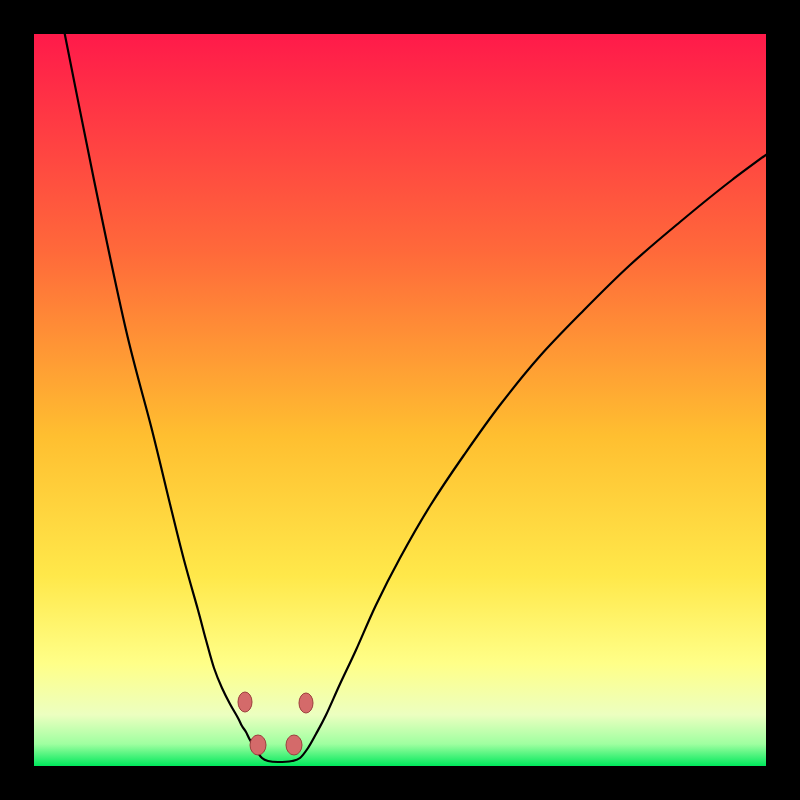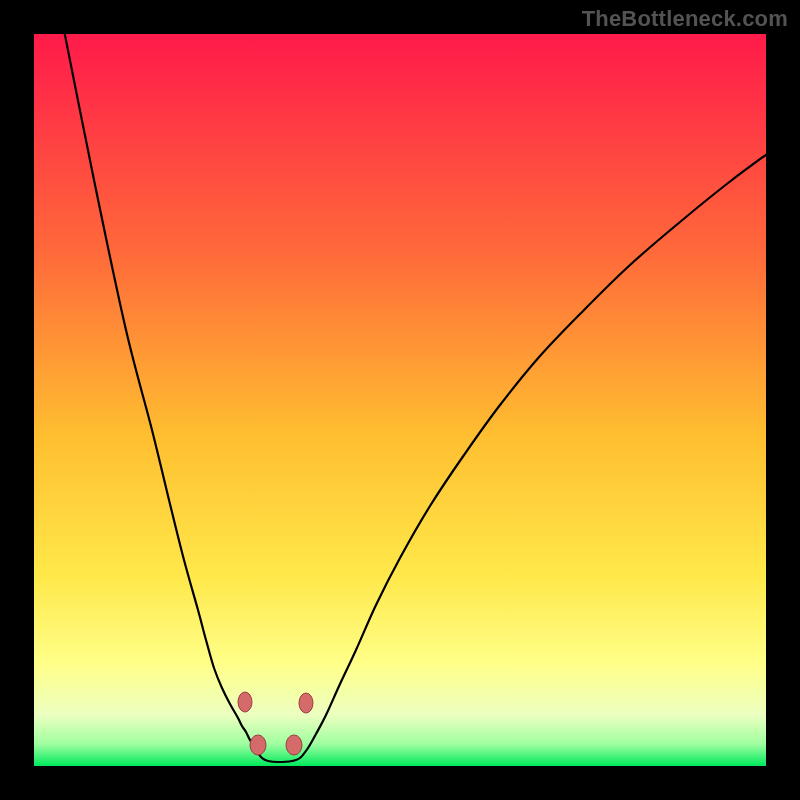--- a/index.html
+++ b/index.html
@@ -60,15 +60,14 @@
 
     <g id="markers-group">
           <ellipse cx="245" cy="702" rx="7" ry="10" fill="#d46a6a" stroke="#9c3d3d" stroke-width="1"></ellipse>
           <ellipse cx="258" cy="745" rx="8" ry="10" fill="#d46a6a" stroke="#9c3d3d" stroke-width="1"></ellipse>
           <ellipse cx="294" cy="745" rx="8" ry="10" fill="#d46a6a" stroke="#9c3d3d" stroke-width="1"></ellipse>
           <ellipse cx="306" cy="703" rx="7" ry="10" fill="#d46a6a" stroke="#9c3d3d" stroke-width="1"></ellipse>
         </g>
   </g>
 </svg>
 
-<div class="watermark">TheBottleneck.com</div>
 
 </div>
 
 </body></html>

